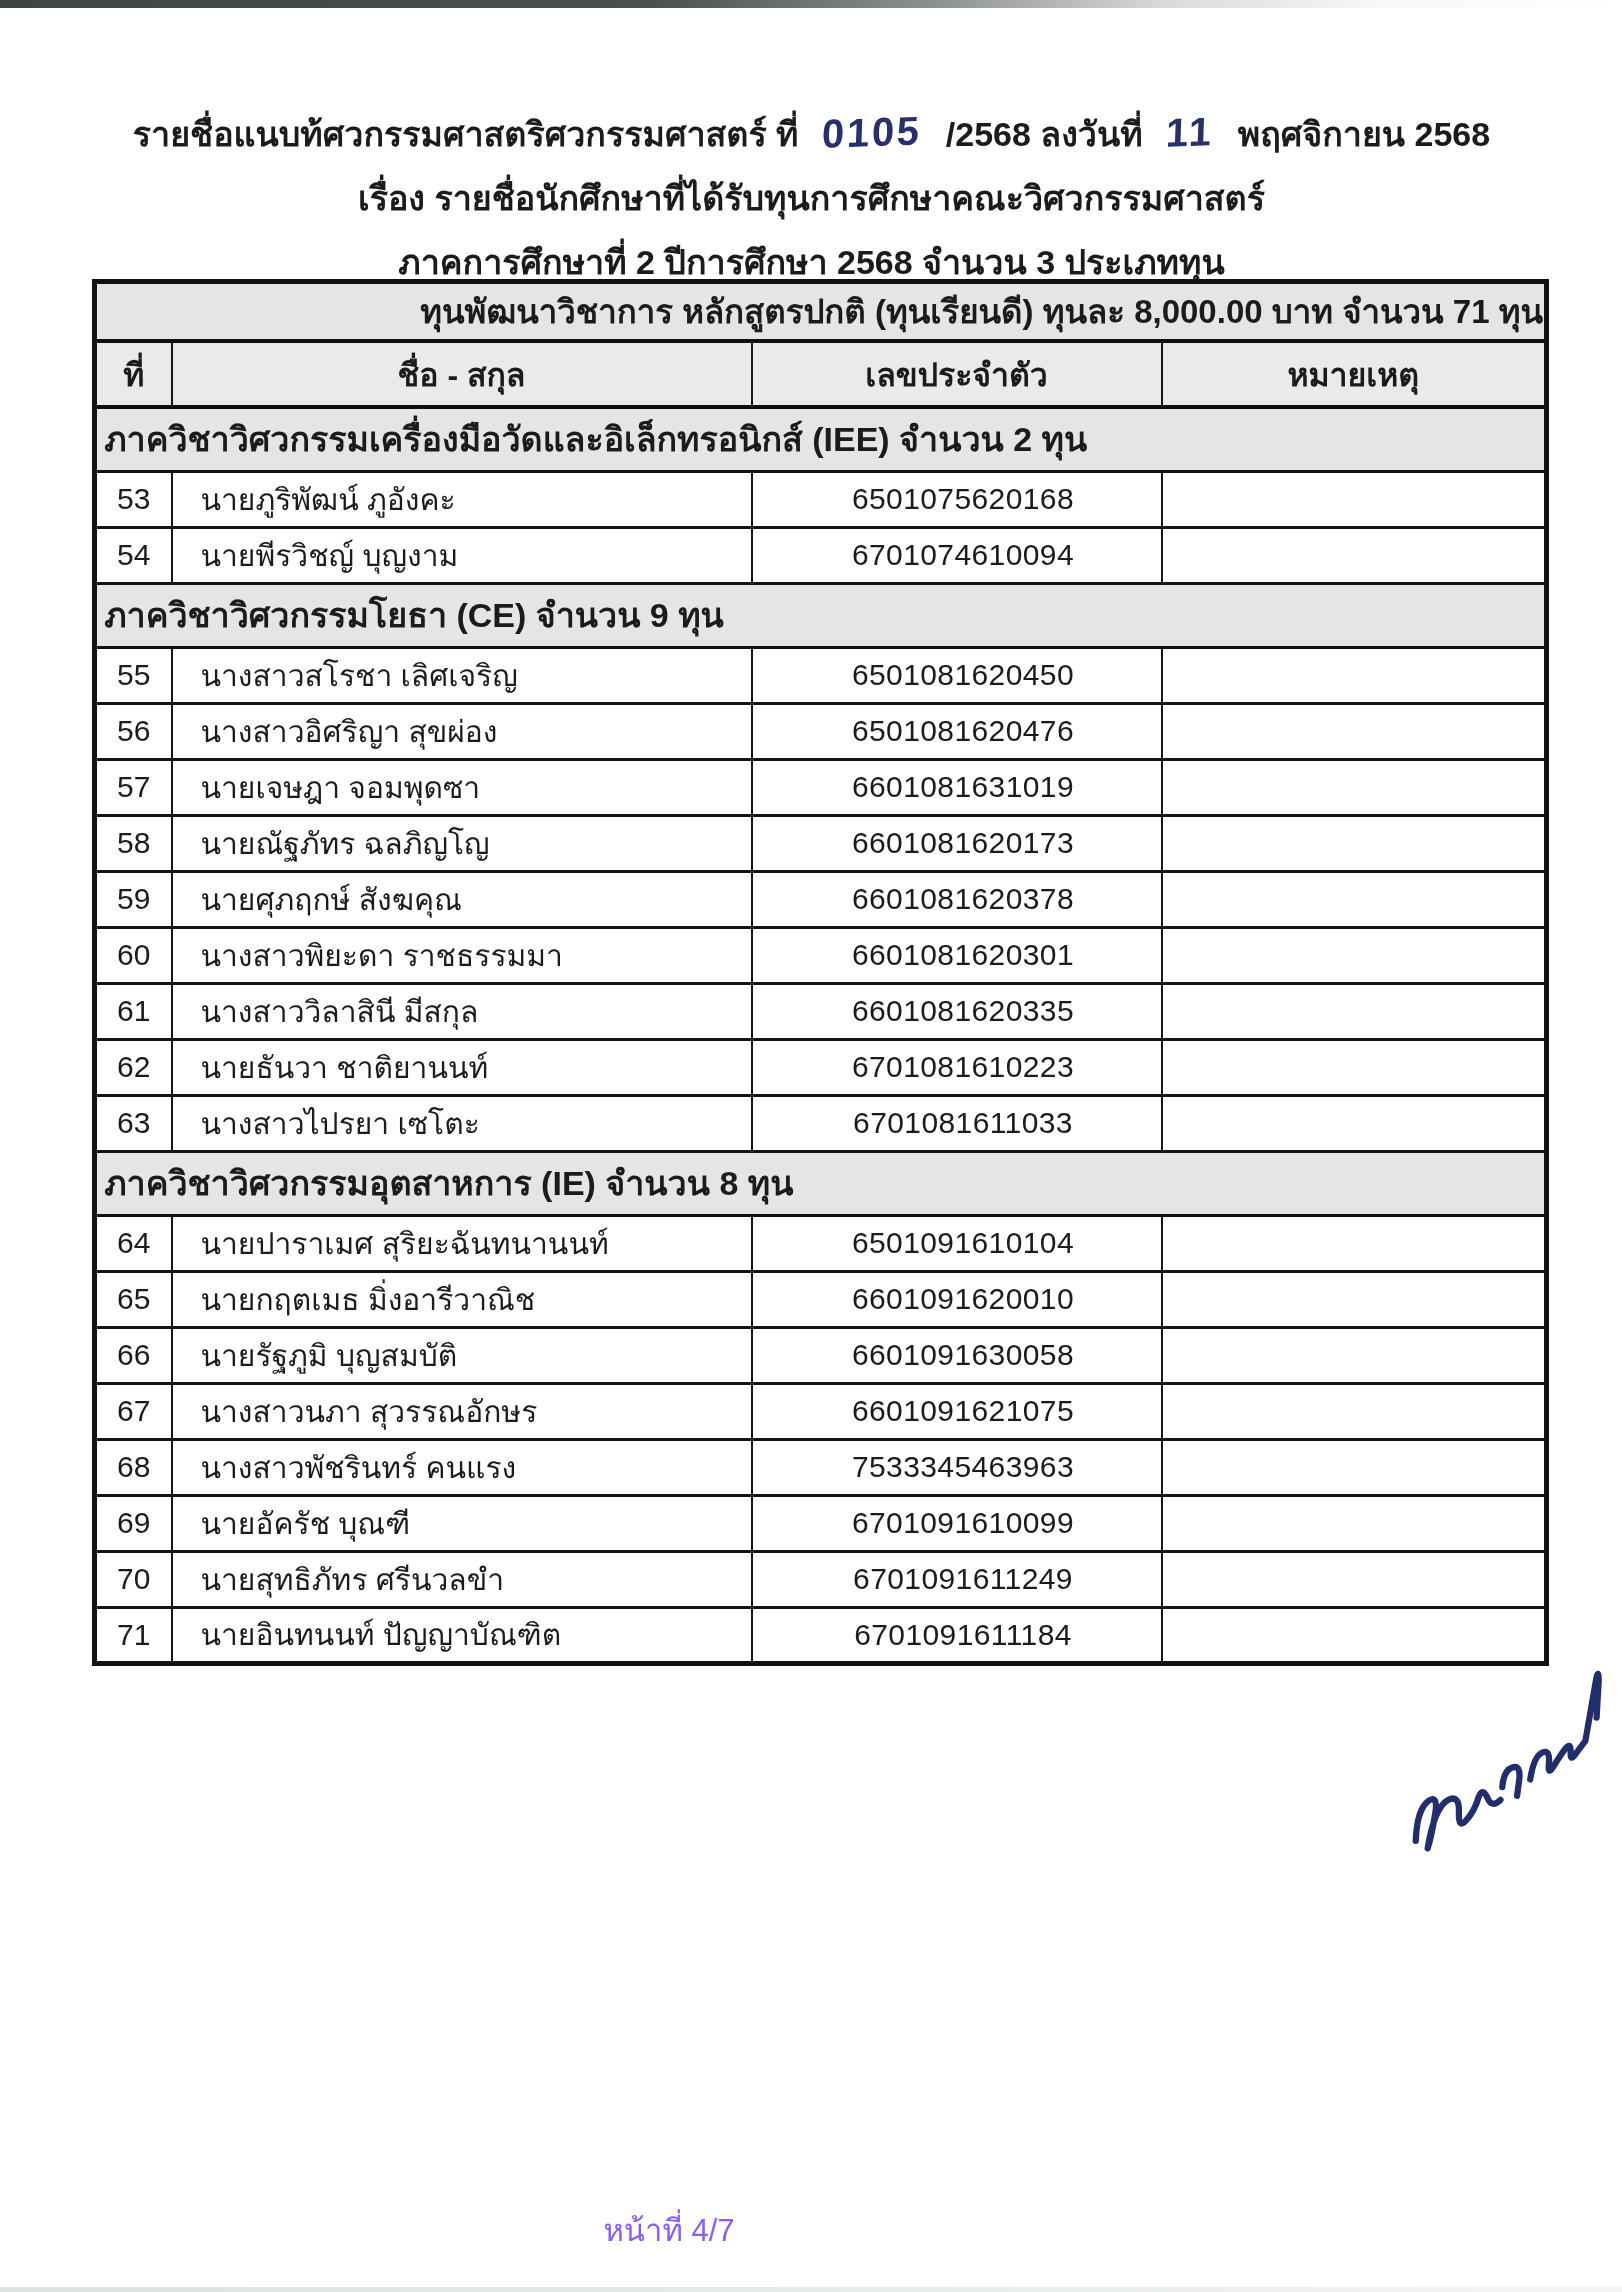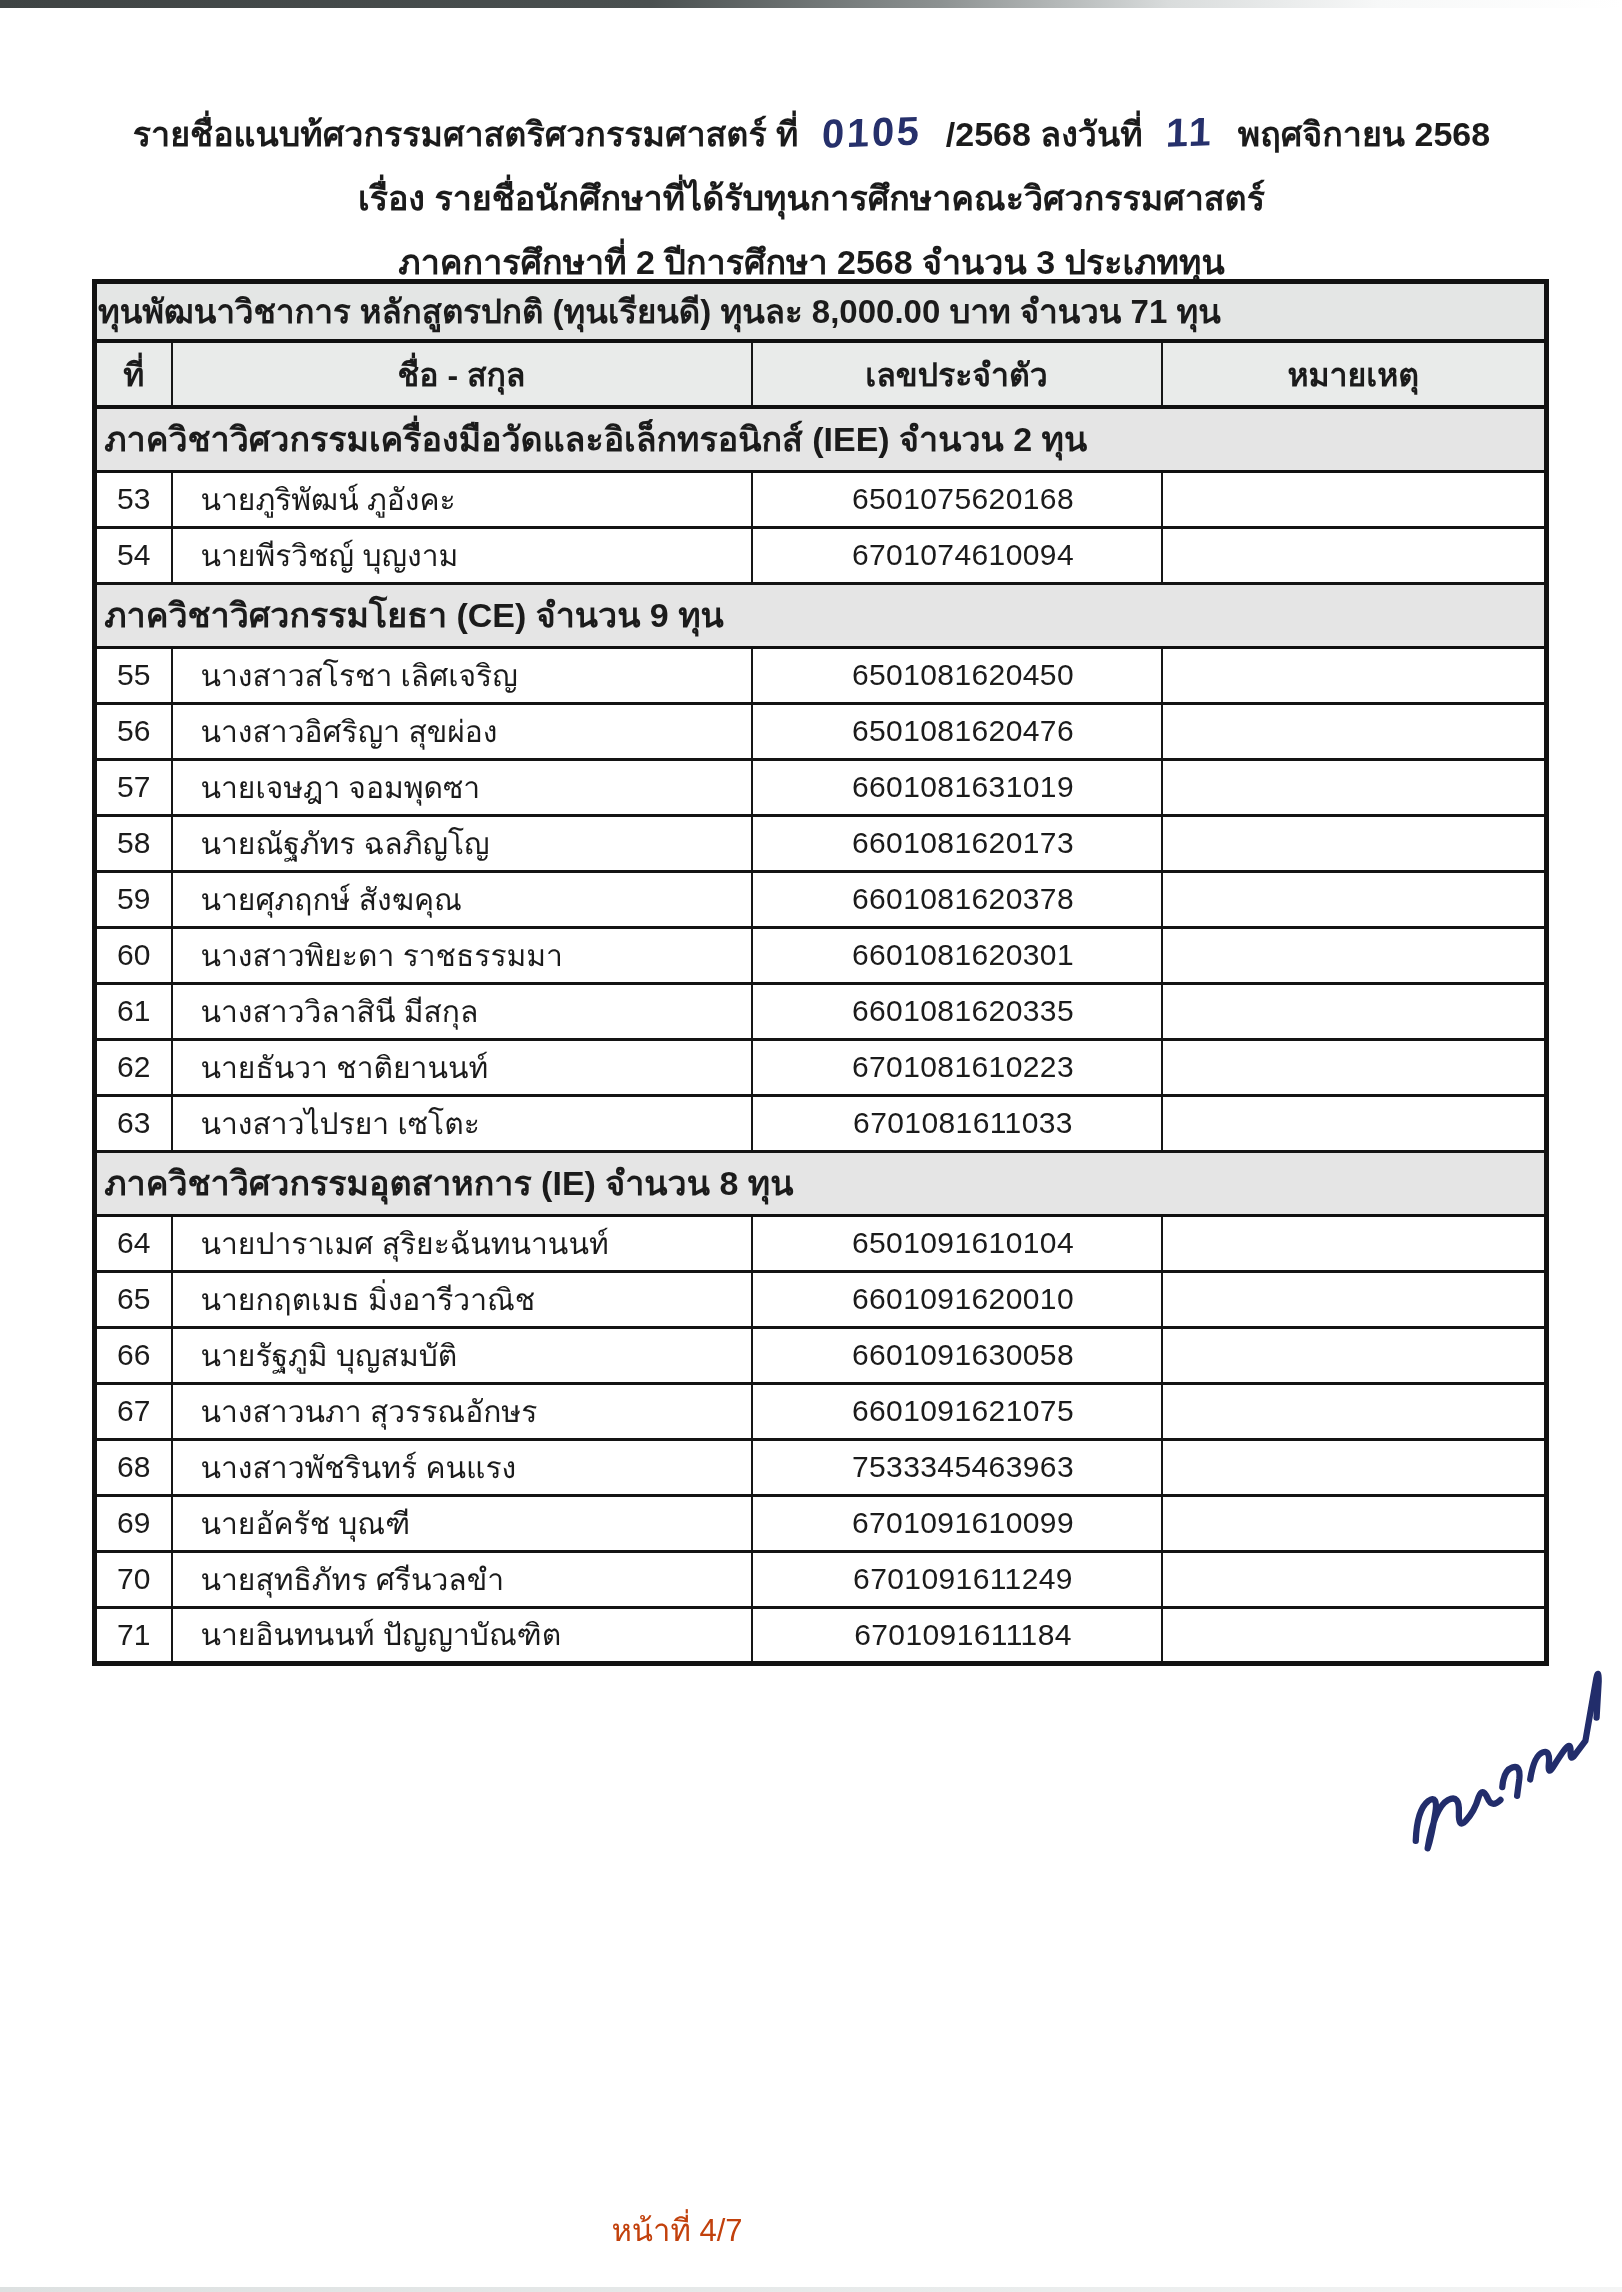--- a/index.html
+++ b/index.html
@@ -32,21 +32,21 @@
   table.scholarship{
     position:absolute;left:92px;top:279px;width:1453px;
     border-collapse:collapse;table-layout:fixed;
     border:5.4px solid #121212;
   }
   table.scholarship td,table.scholarship th{
     border:2.7px solid #161616;overflow:hidden;
   }
   tr.banner-row{height:57px;}
   .banner-cell{
-    background:#e4e6e5;font-weight:bold;font-size:33px;text-align:left;
+    background:#e4e6e5;font-weight:bold;font-size:33px;text-align:right;
     border-bottom:4.5px solid #101010 !important;
   }
   tr.colhead-row{height:66px;}
   .colhead-cell{
     background:#e9ebea;font-weight:bold;font-size:32px;text-align:center;
     border-bottom:4.5px solid #101010 !important;color:#1b1b1b;
   }
   tr.section-row{height:64px;}
   tr.section-row td{
     background:#e5e5e5;font-weight:bold;font-size:34px;text-align:left;
@@ -58,22 +58,22 @@
   .cell-name{text-align:left;padding-left:28px;}
   .cell-id{text-align:center;letter-spacing:0.4px;padding-left:14px;}
   .cell-remark{text-align:center;}
   
   .signature{
     position:absolute;left:1395px;top:1668px;width:224px;height:215px;
     transform:rotate(-8deg);
   }
   
   .page-footer{
-    position:absolute;top:2205px;left:12px;width:1330px;text-align:center;
-    font-size:31px;color:#c2410c;
+    position:absolute;top:2205px;left:4px;width:1330px;text-align:center;
+    font-size:31px;color:#8b5cf6;
   }
 </style>
 </head>
 <body>
 
 <div class="scan-bar-top"></div>
 <div class="scan-bar-bottom"></div>
 
 <div class="doc-header">
   <div class="line">

